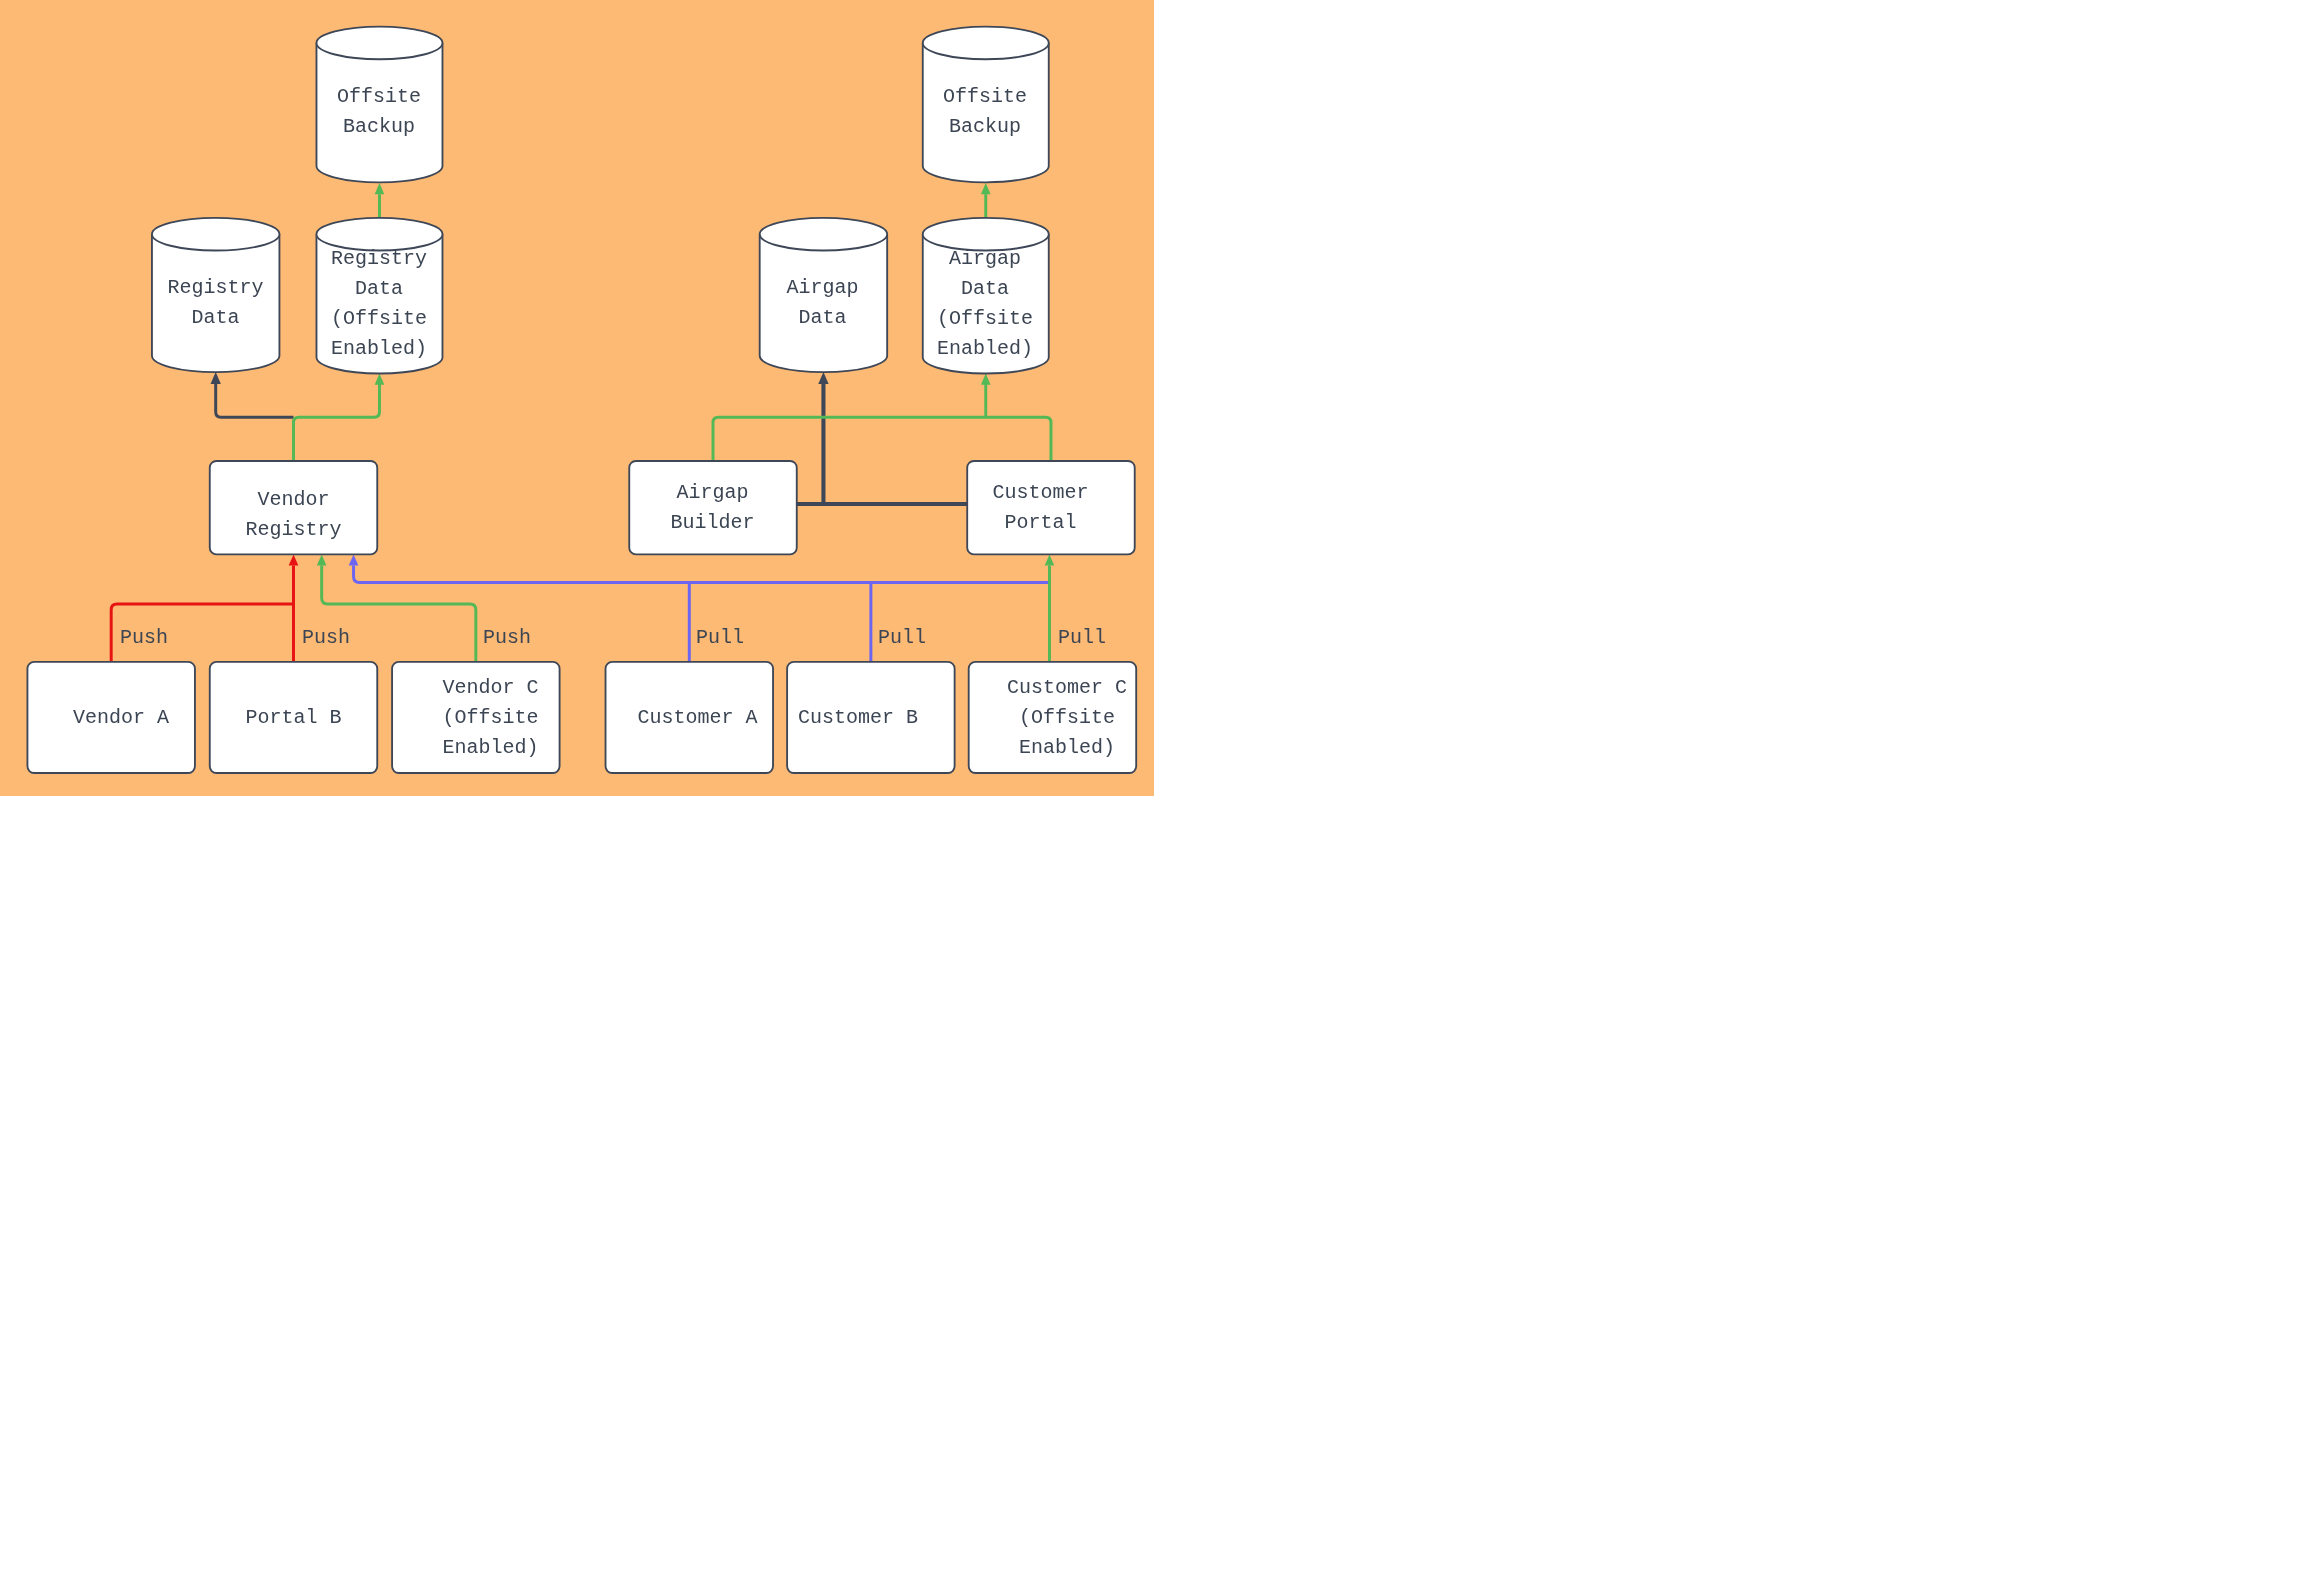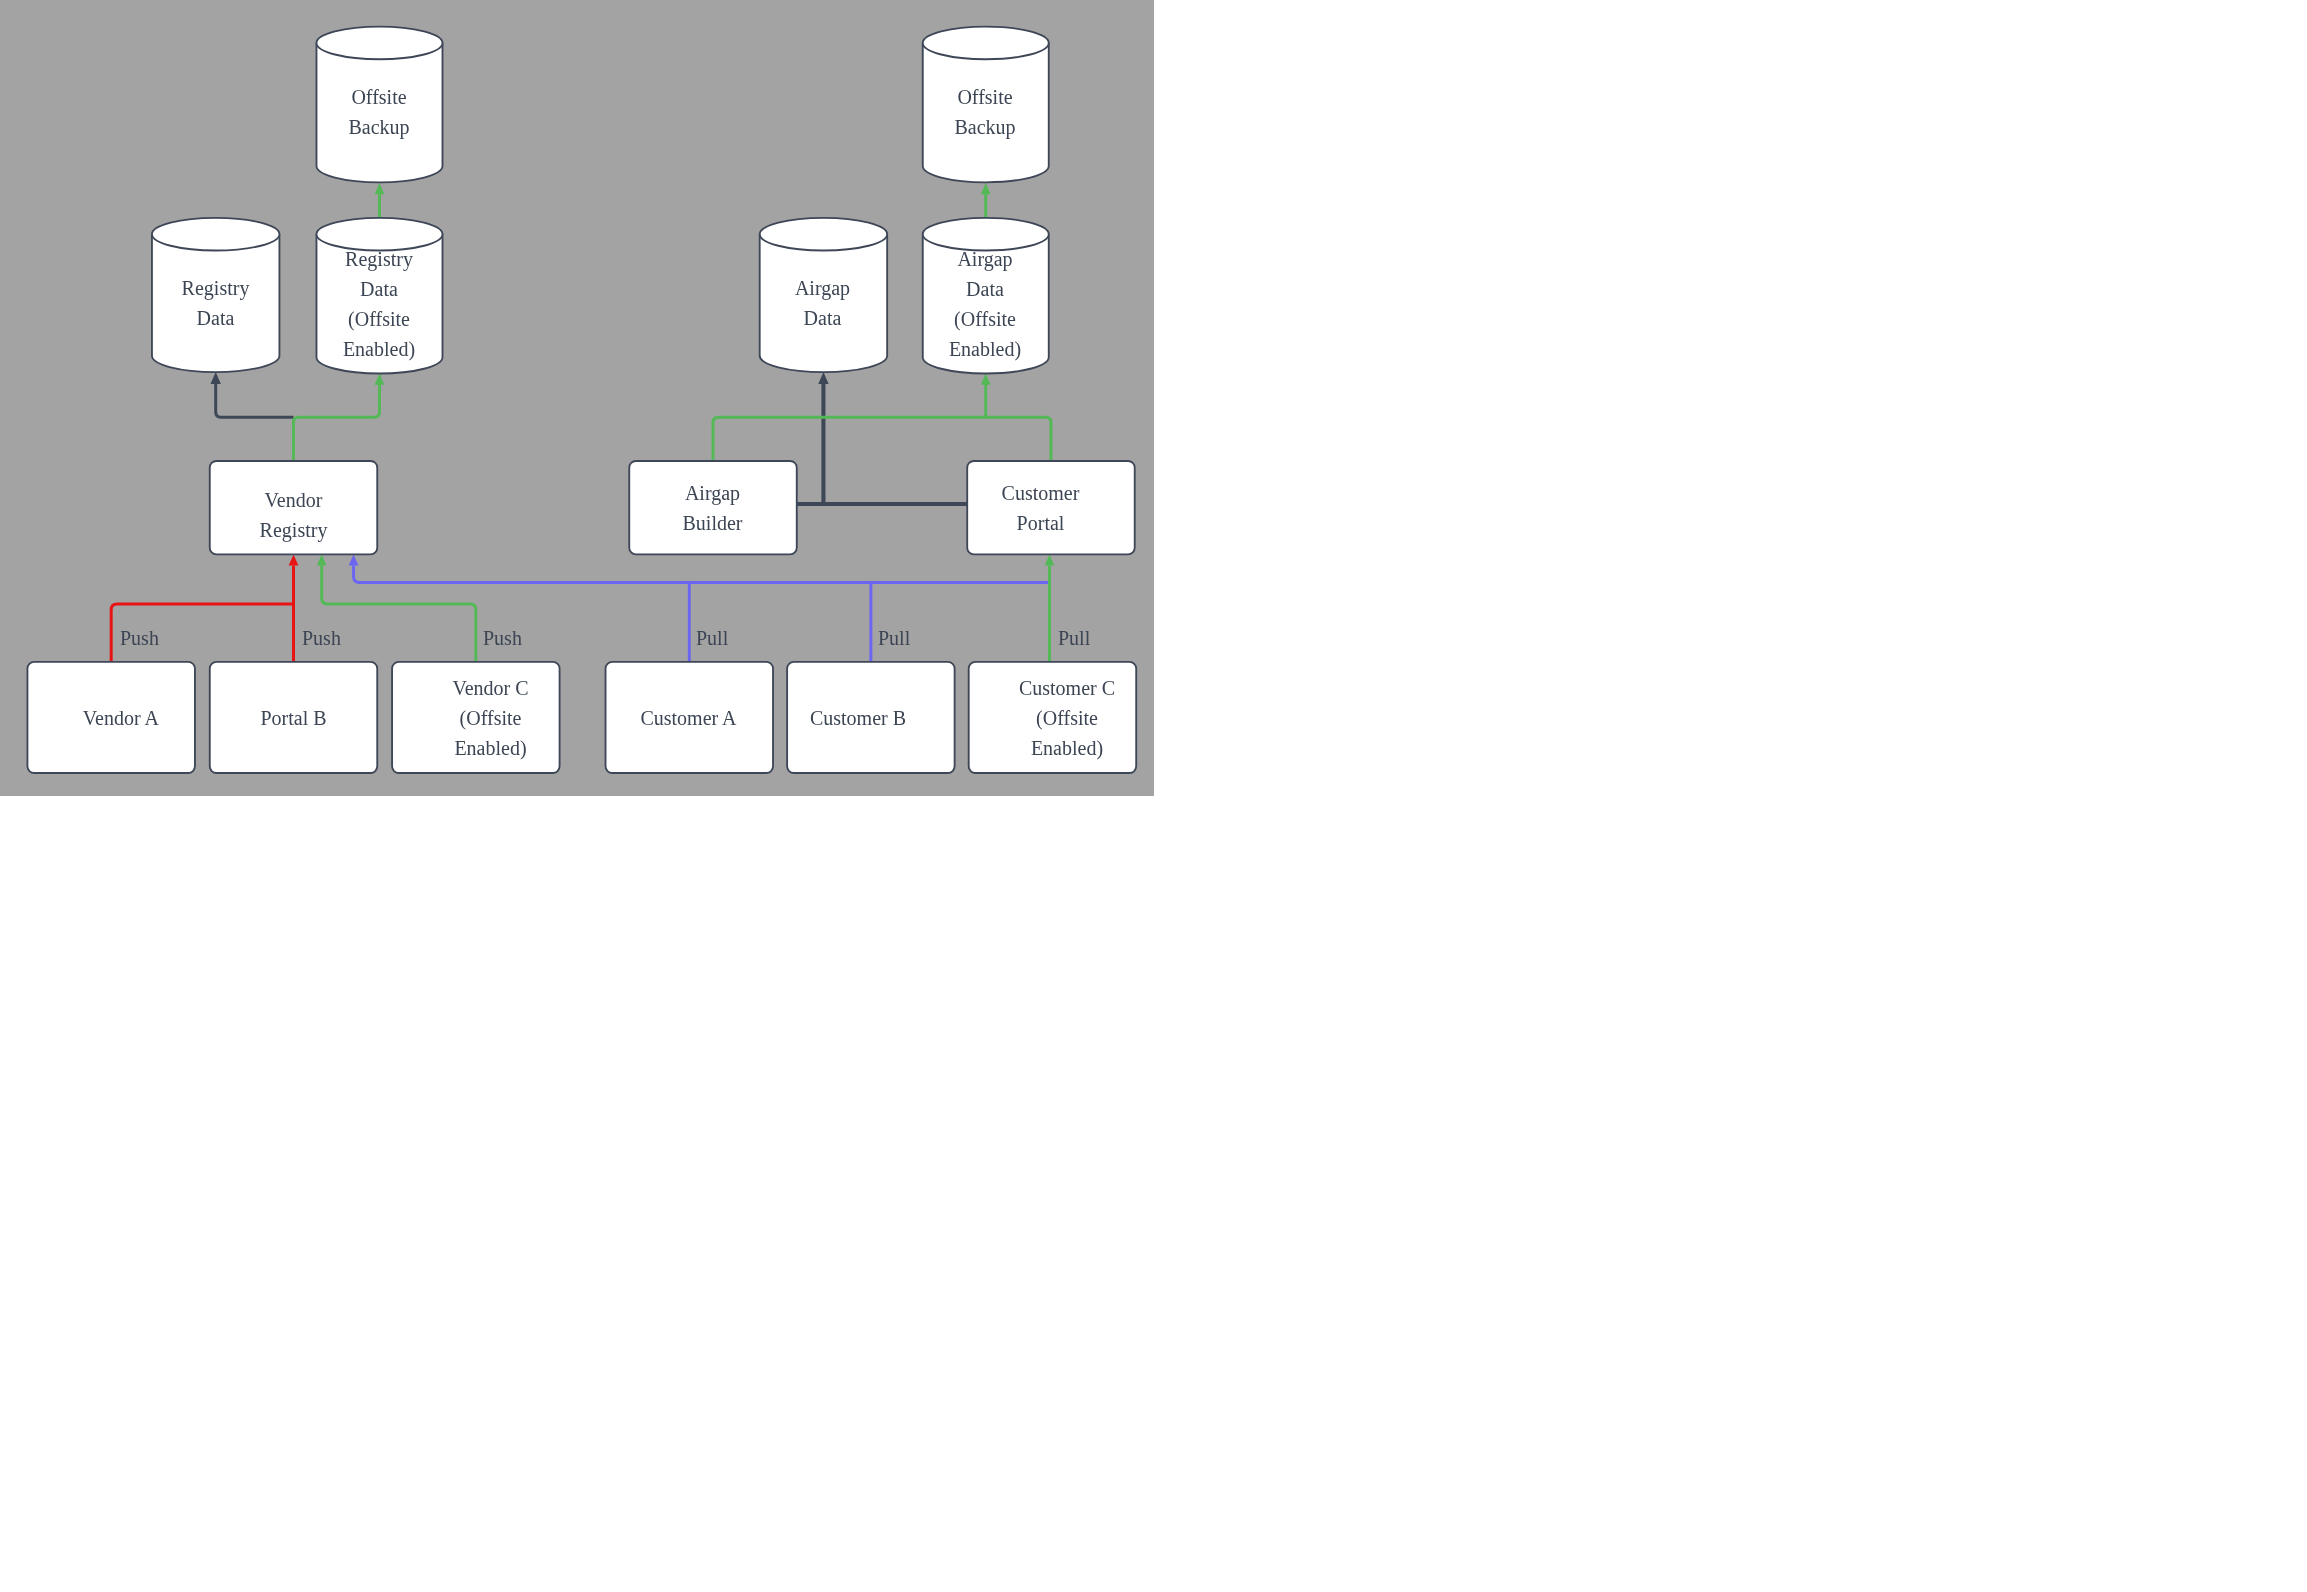--- a/index.html
+++ b/index.html
@@ -1,21 +1,21 @@
 <!DOCTYPE html>
 <html style="font-size:12px"><head>
 <meta charset="utf-8">
 <style>
   html, body { margin: 0; padding: 0; background: #ffffff; }
   .canvas {
     position: relative;
     width: 1154px;
     height: 796px;
-    background: #a3a3a3;
-    font-family: Liberation Serif, serif;
+    background: #fdba74;
+    font-family: Liberation Mono, monospace;
     overflow: hidden;
   }
   .canvas svg { position: absolute; left: 0; top: 0; }
   .nlabel {
     position: absolute;
     display: flex;
     align-items: center;
     justify-content: center;
     text-align: center;
     white-space: pre-line;
@@ -162,21 +162,21 @@
   <div class="nlabel" style="left:759px; top:233px; width:127px; height:139px;">Airgap
 Data</div>
   <div class="nlabel" style="left:922px; top:233px; width:126px; height:141px;">Airgap
 Data
 (Offsite
 Enabled)</div>
   <div class="nlabel" style="left:629px;  top:461px; width:167px; height:93px;">Airgap
 Builder</div>
   <div class="nlabel" style="left:967px; top:461px; width:147px; height:93px;">Customer
 Portal</div>
-  <div class="nlabel" style="left:605px;  top:662px; width:167px; height:111px;">Customer A</div>
+  <div class="nlabel" style="left:605px;  top:662px; width:167px; height:111px;padding-left:9px;">Customer A</div>
   <div class="nlabel" style="left:787px; top:662px; width:142px; height:111px;">Customer B</div>
   <div class="nlabel" style="left:968px; top:662px; width:198px; height:111px;">Customer C
 (Offsite
 Enabled)</div>
 
   <div class="elabel" style="left:120px;  top:623px;">Push</div>
   <div class="elabel" style="left:302px;  top:623px;">Push</div>
   <div class="elabel" style="left:483px;  top:623px;">Push</div>
   <div class="elabel" style="left:696px;  top:623px;">Pull</div>
   <div class="elabel" style="left:878px; top:623px;">Pull</div>

